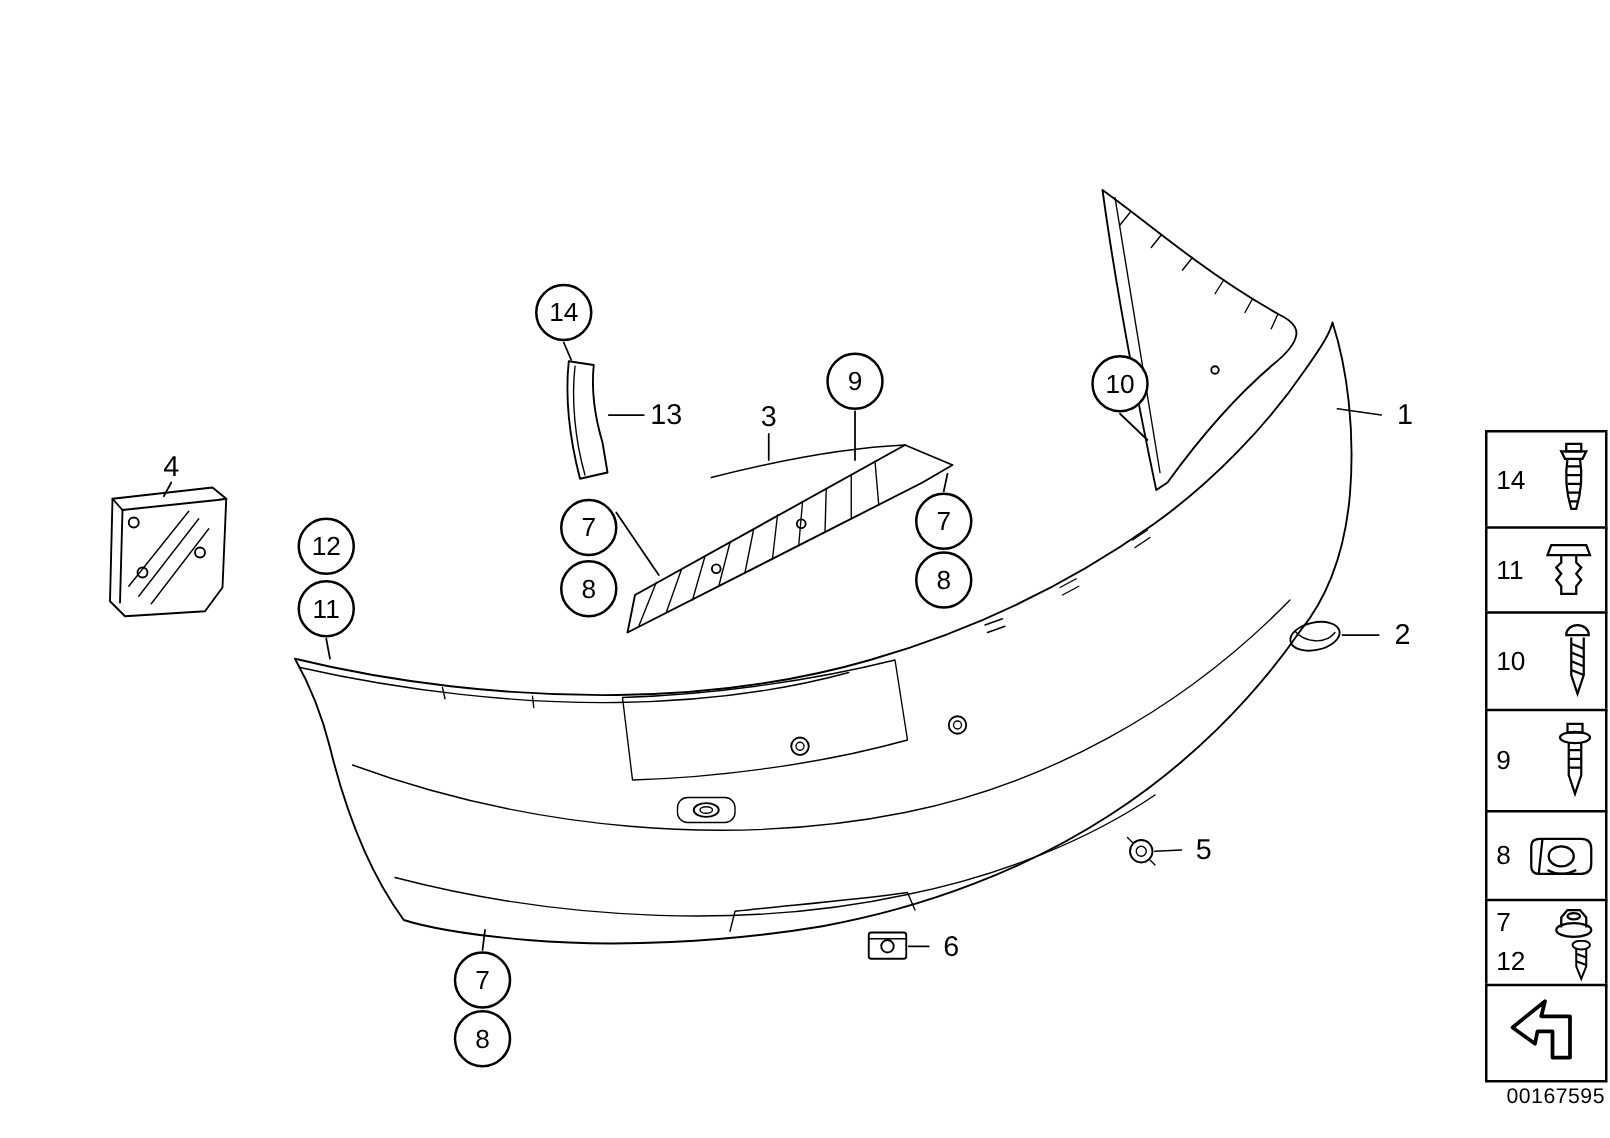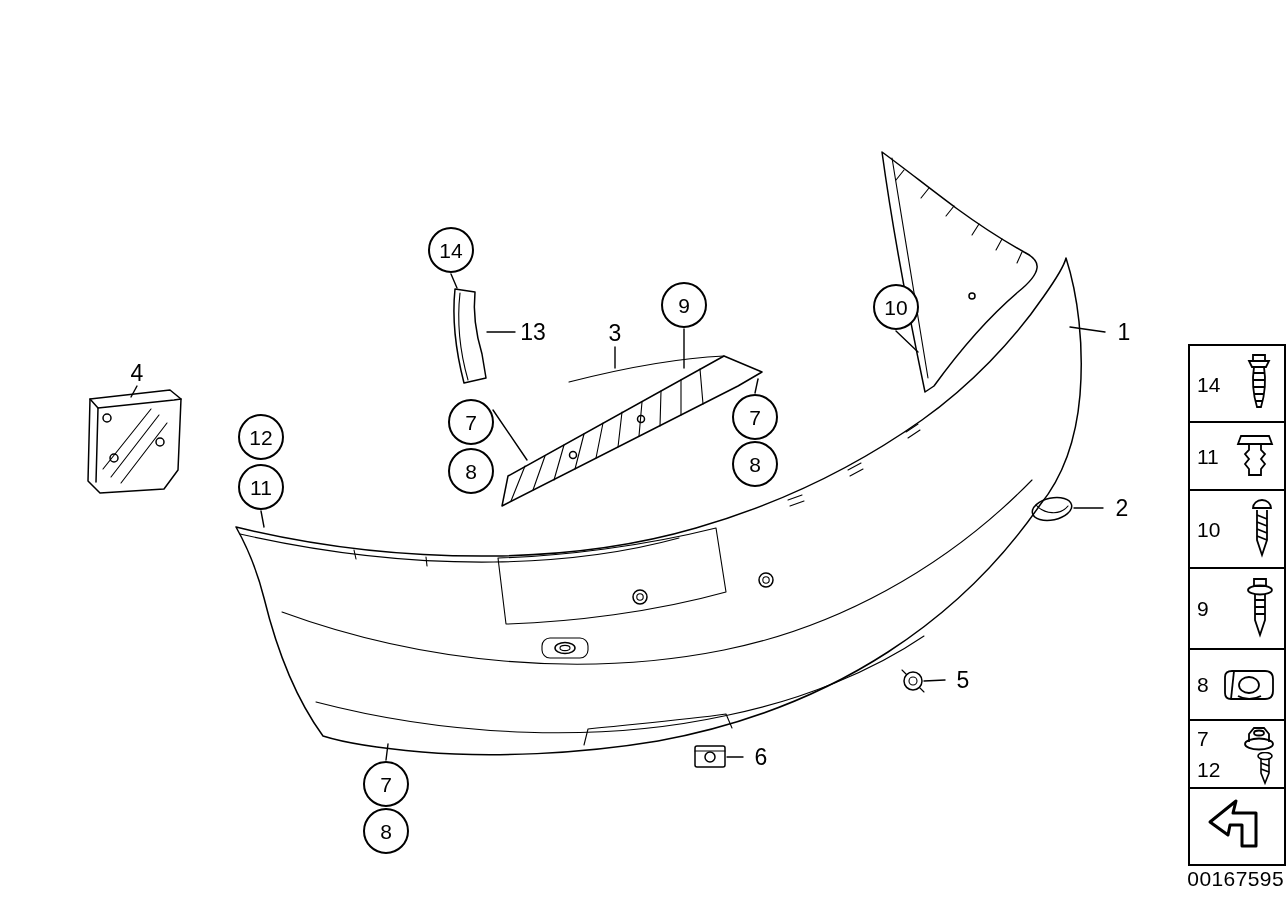--- a/index.html
+++ b/index.html
@@ -34,21 +34,21 @@
   }
   .legend-row:first-child { margin-top:0; }
   .legend-num { font-size:21px; line-height:1; }
   .legend-icon { display:flex; align-items:center; justify-content:center; }
   .legend-row-split { flex-direction:column; align-items:stretch; justify-content:space-between; padding:3px 9px 3px 7px; }
   .split-line { display:flex; justify-content:space-between; align-items:center; }
   .legend-row-arrow { justify-content:center; }
 
   .drawing-number {
     position:absolute; left:1140px; top:867px; width:120px;
-    text-align:right; font-size:21px; letter-spacing:0.4px; z-index:4;
+    text-align:right; font-size:17px; letter-spacing:0.4px; z-index:4;
   }
 </style>
 </head>
 <body>
 
 <div class="stage">
 
   <svg class="art" width="1288" height="910" viewBox="0 0 1288 910">
     <g fill="none" stroke="#000" stroke-width="1.5" stroke-linecap="round" stroke-linejoin="round">
 

